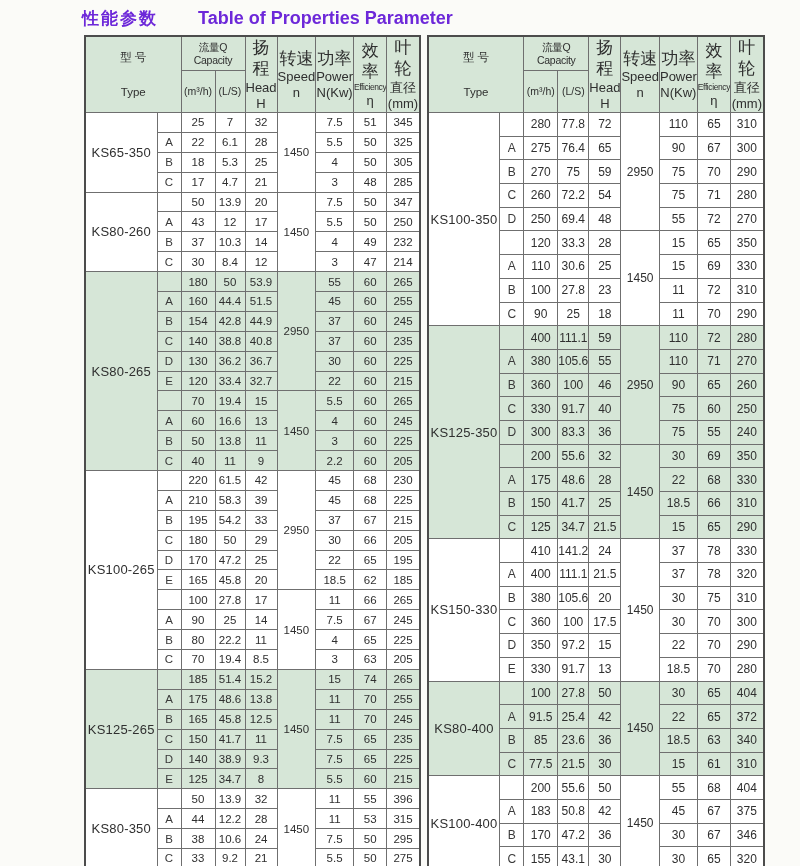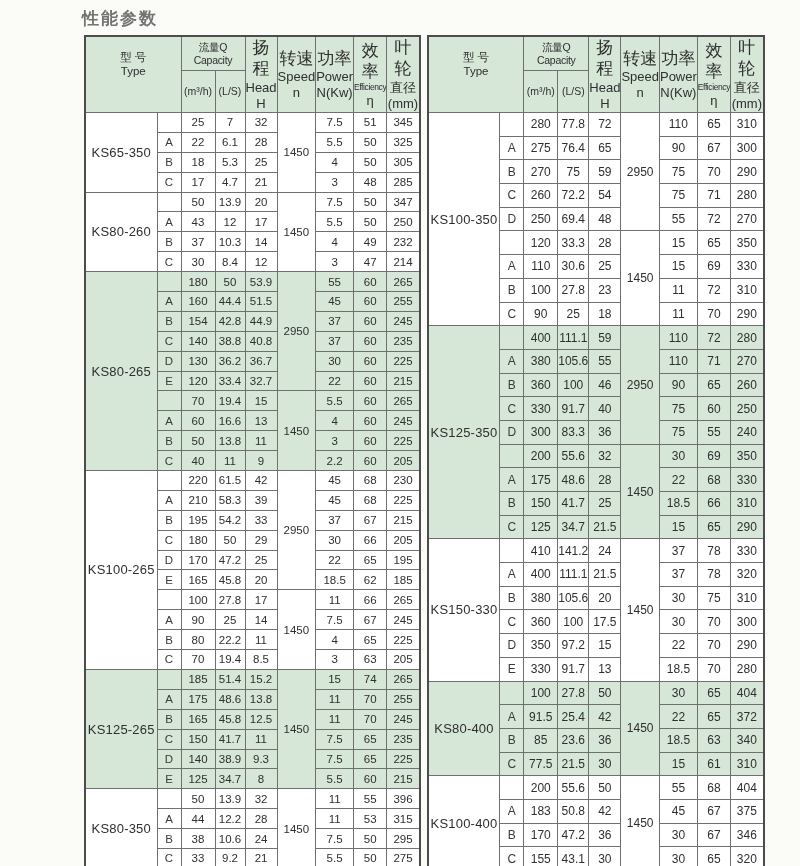--- a/index.html
+++ b/index.html
@@ -8,21 +8,21 @@
     background: #fbfbf8;
     font-family: "Liberation Sans", sans-serif;
     position: relative;
     overflow: hidden;
   }
   .page { position: absolute; inset: 0; }
 
   .title-row {
     position: absolute; left: 82px; top: 7px;
     display: flex; align-items: baseline; gap: 40px;
-    color: #737373;
+    color: #6d28d9;
   }
   .title-zh { font-size: 17px; font-weight: bold; letter-spacing: 2px; }
   .title-en { font-size: 18px; font-weight: bold; }
 
   .tables {
     position: absolute; left: 84px; top: 35px;
     display: flex; gap: 6px; align-items: flex-start;
   }
 
   table.ptable {
@@ -45,37 +45,38 @@
     font-size: 10.5px;
     line-height: 1.25;
   }
   .th-cap { font-size: 9.5px; letter-spacing: -0.3px; height: 24px; }
   .th-sub { font-size: 10px; height: 32px; }
   .th-multi .hline { font-size: 13px; }
   .th-multi .hline:first-child { font-size: 17px; }
   .hline-tight { font-size: 8.5px !important; letter-spacing: -0.4px; }
   .type-box {
     height: 50px; display: flex; flex-direction: column;
-    justify-content: flex-start; align-items: center;
+    justify-content: space-between; align-items: center;
     padding: 4px 0; font-size: 11.5px;
   }
 
   .t-left td  { height: 18.9px; font-size: 11.5px; }
   .t-right td { height: 22.7px; font-size: 12px; }
 
   td.cell-model { font-size: 13px; letter-spacing: 0.2px; }
   tr.shaded td { background: #d6e6d7; }
   td.cell-variant { color: #3a3a3a; }
 </style>
 </head>
 <body>
 
 <div class="page">
   <div class="title-row">
     <span class="title-zh">性能参数</span>
+    <span class="title-en">Table of Properties Parameter</span>
   </div>
   <div class="tables">
     <table class="ptable t-left" id="table-0">
         <colgroup>
           <col style="width: 72px;">
           <col style="width: 24px;">
           <col style="width: 34px;">
           <col style="width: 30px;">
           <col style="width: 30px;">
           <col style="width: 32px;">

